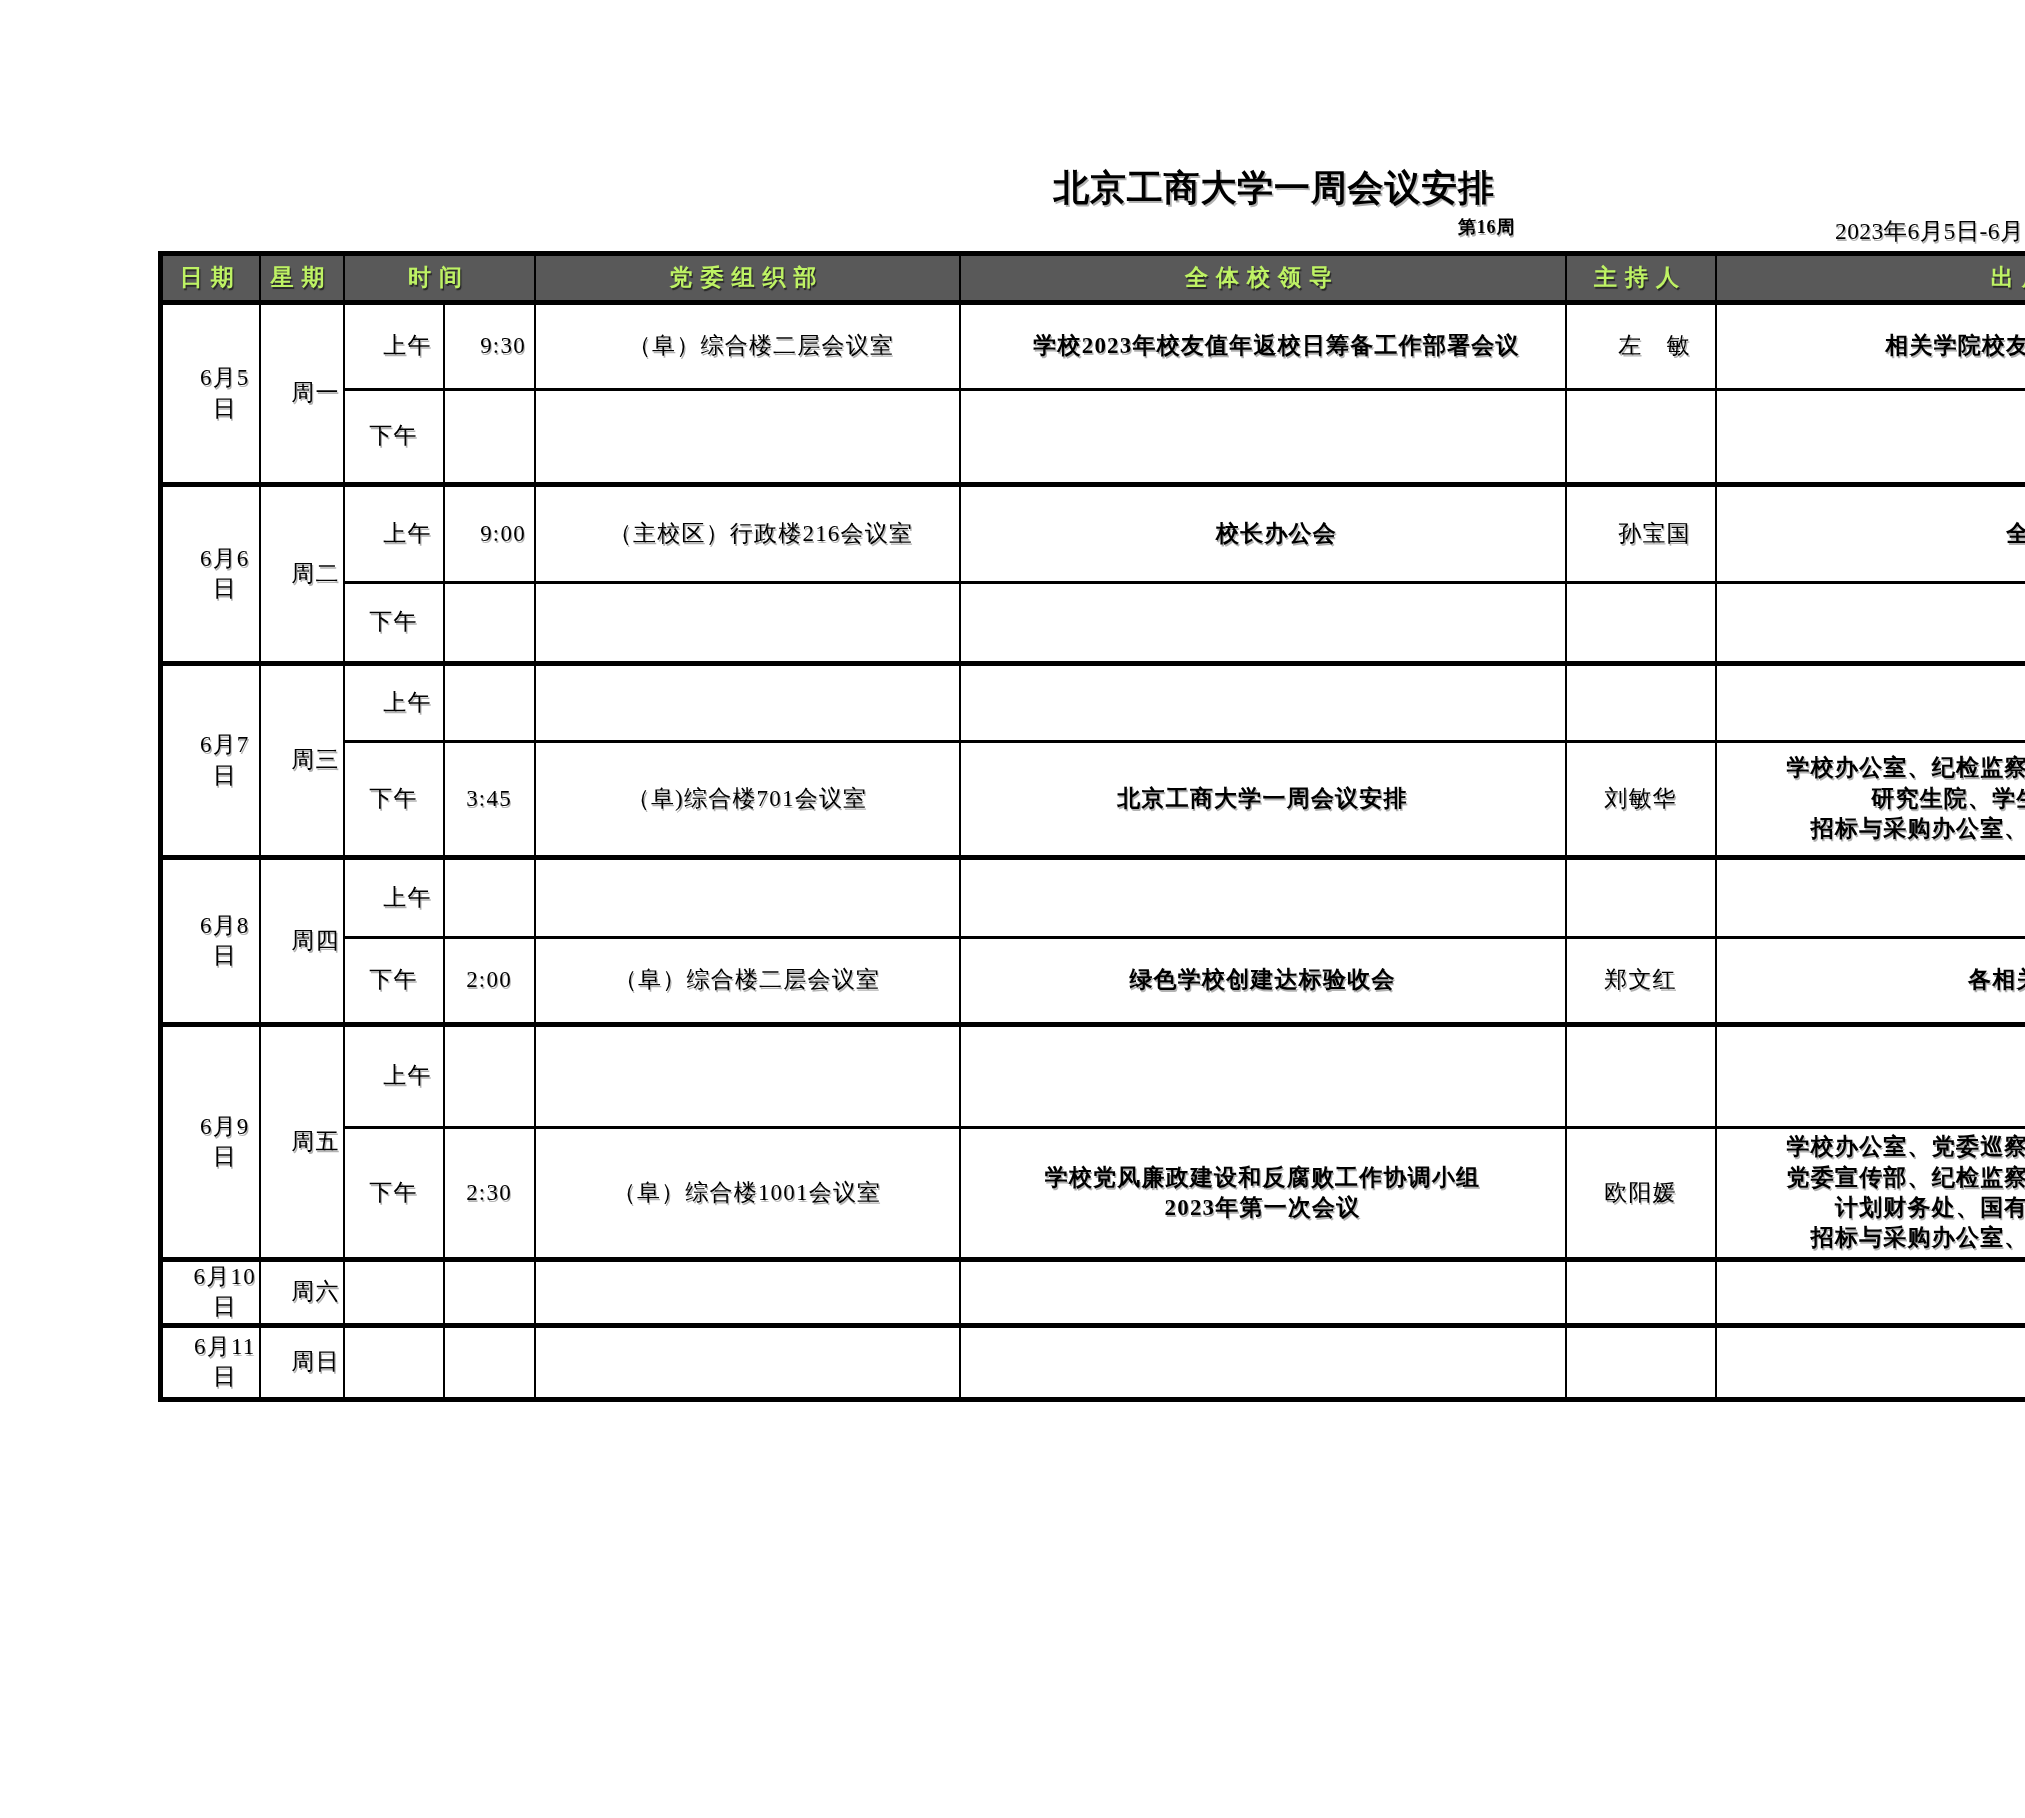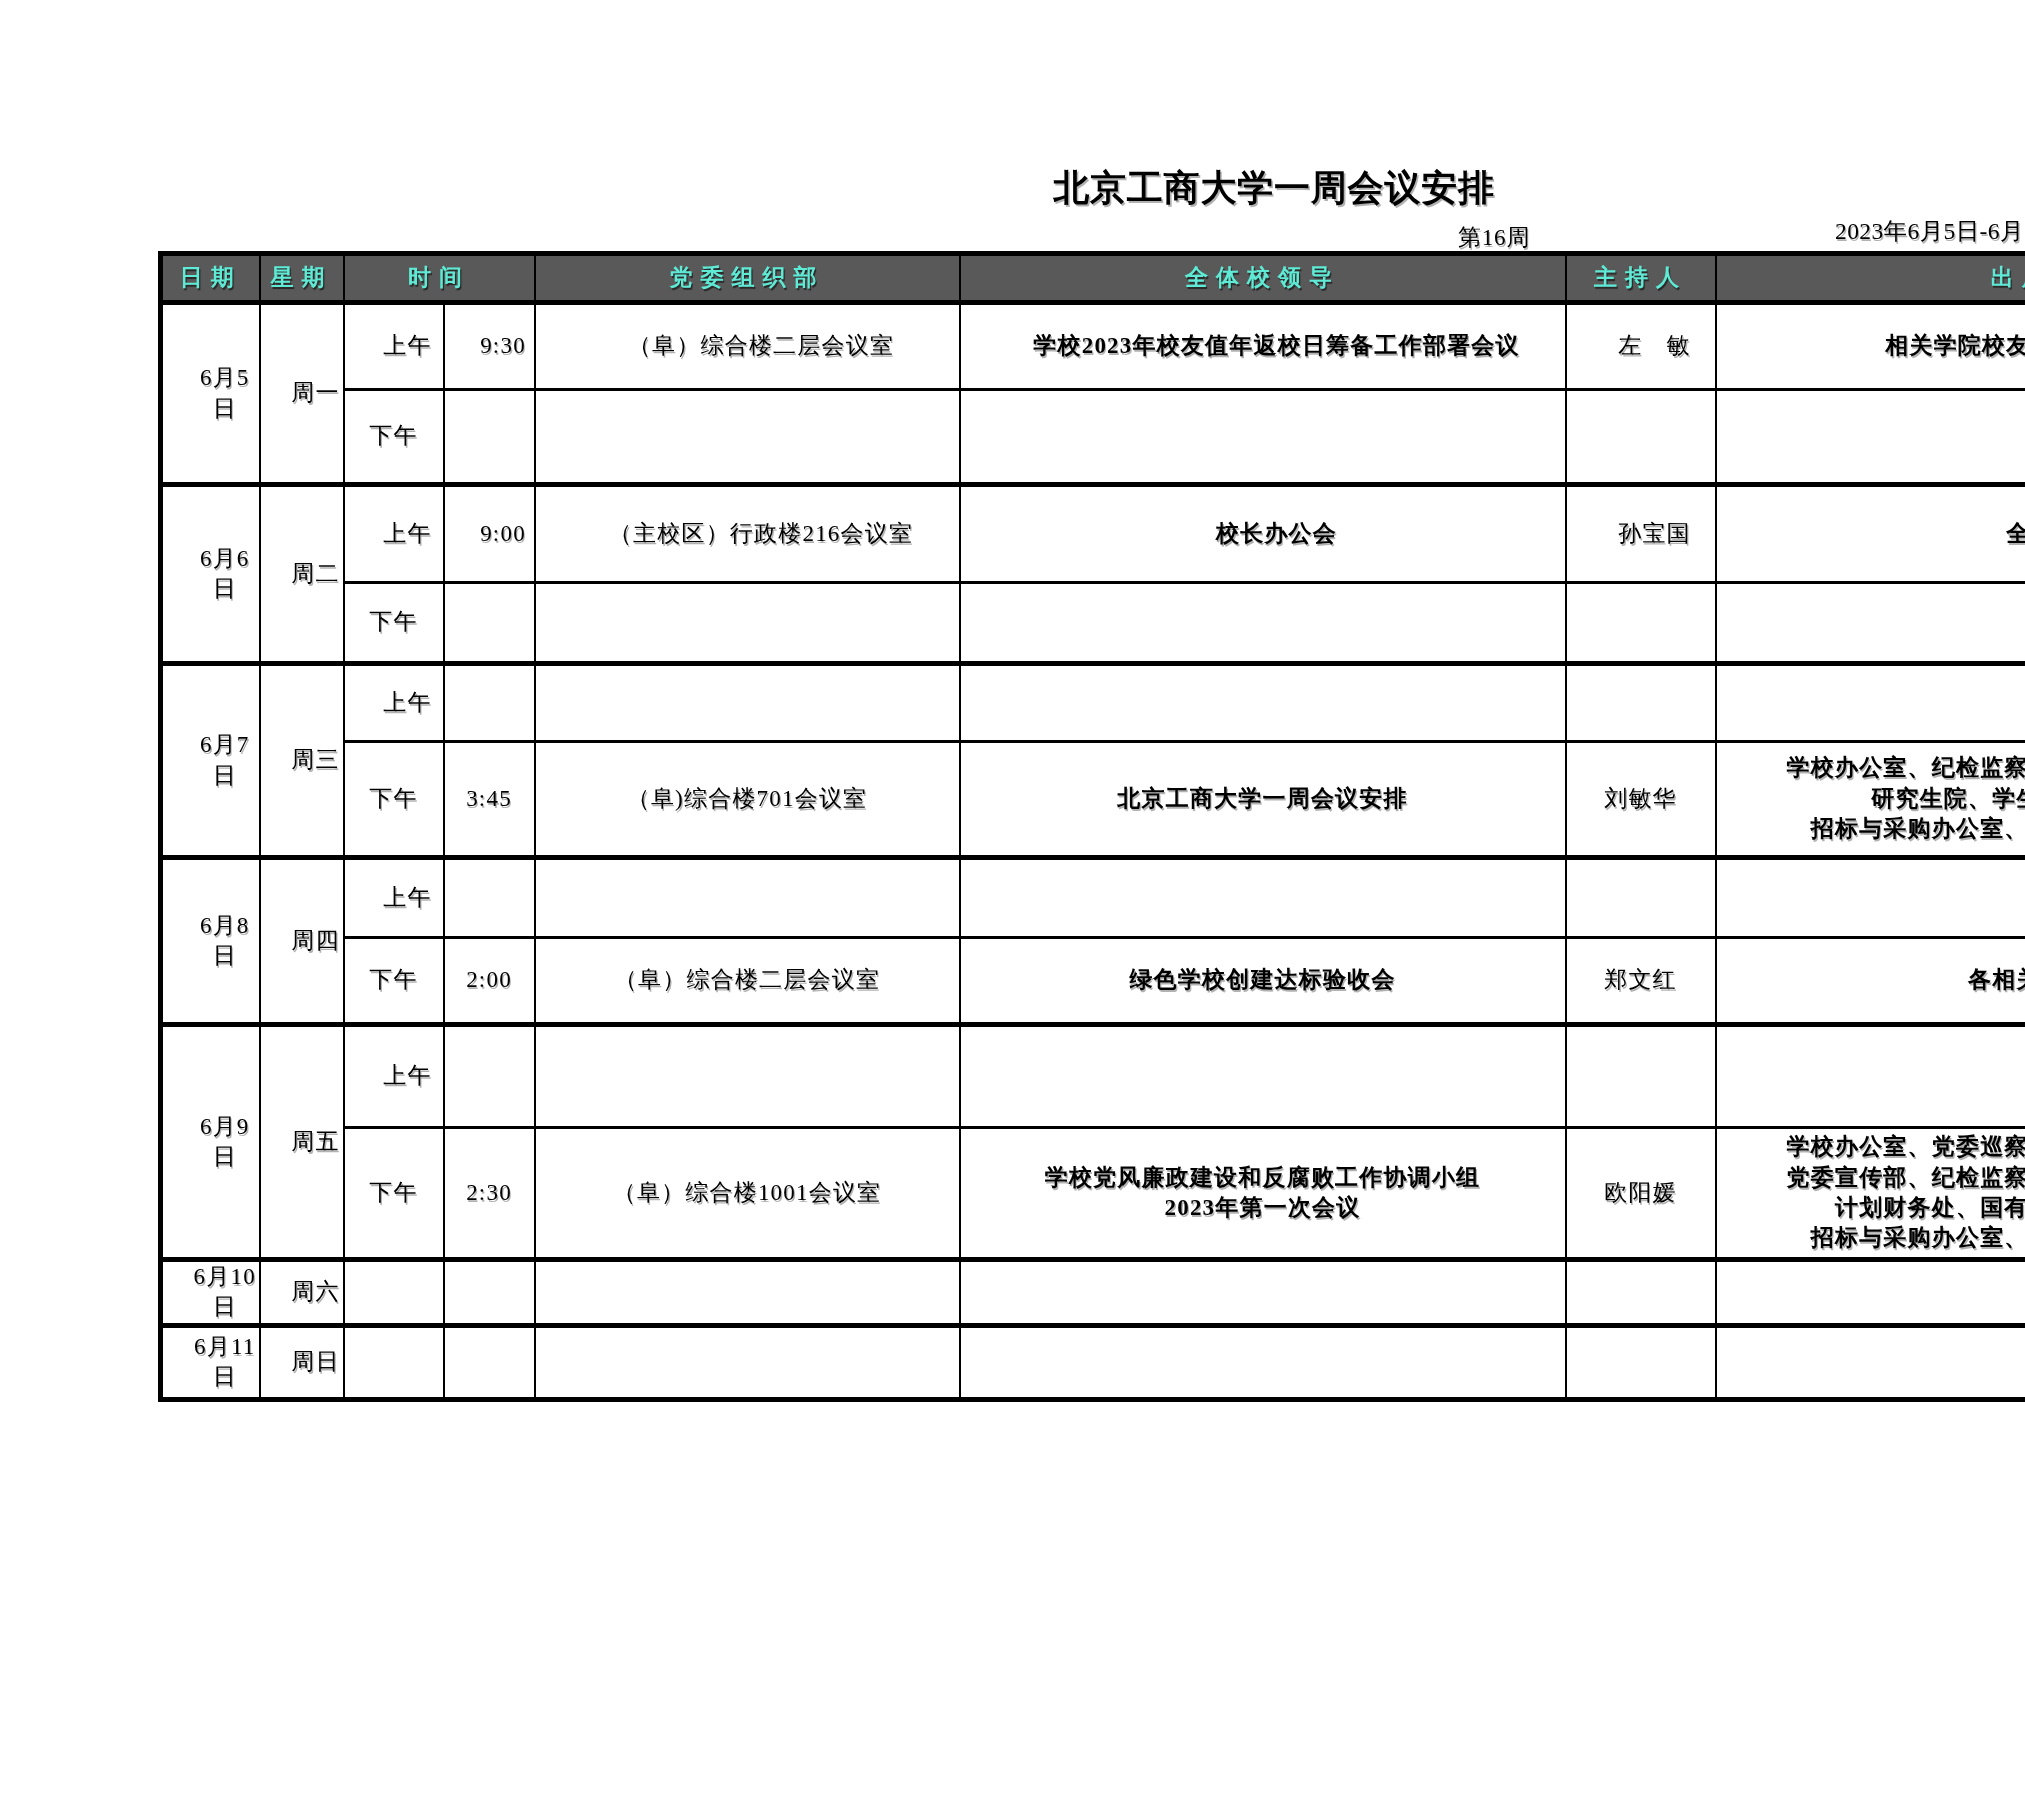--- a/index.html
+++ b/index.html
@@ -24,25 +24,26 @@
     text-align:center;
     font-size:36px;
     font-weight:bold;
     letter-spacing:0.8px;
     text-shadow:1.6px 2px 0.4px rgba(0,0,0,0.30);
     white-space:nowrap;
   }
   .week-label{
     position:absolute;
     left:1458px;
-    top:222px;
-    font-size:23px;
+    top:215px;
+    font-size:18px;
     letter-spacing:0.8px;
     text-shadow:1.2px 1.6px 0.4px rgba(0,0,0,0.30);
     white-space:nowrap;
+    font-weight:bold;
   }
   .date-range{
     position:absolute;
     left:1835px;
     top:215px;
     font-size:23.5px;
     letter-spacing:0.4px;
     text-shadow:1.2px 1.6px 0.4px rgba(0,0,0,0.30);
     white-space:nowrap;
   }
@@ -63,21 +64,21 @@
     padding:0;
     text-align:center;
     vertical-align:middle;
     font-size:23px;
     line-height:1.32;
     letter-spacing:1.2px;
     overflow:hidden;
   }
   table.schedule th{
     background:#595959;
-    color:#5eead4;
+    color:#bef264;
     font-weight:bold;
     letter-spacing:8px;
     border-bottom-width:5.7px;
     text-shadow:1.2px 1.6px 0.8px rgba(0,0,0,0.55);
   }
   table.schedule td{
     text-shadow:1.2px 1.6px 0.4px rgba(0,0,0,0.30);
   }
   tr.day-start td{
     border-top-width:5.7px;

